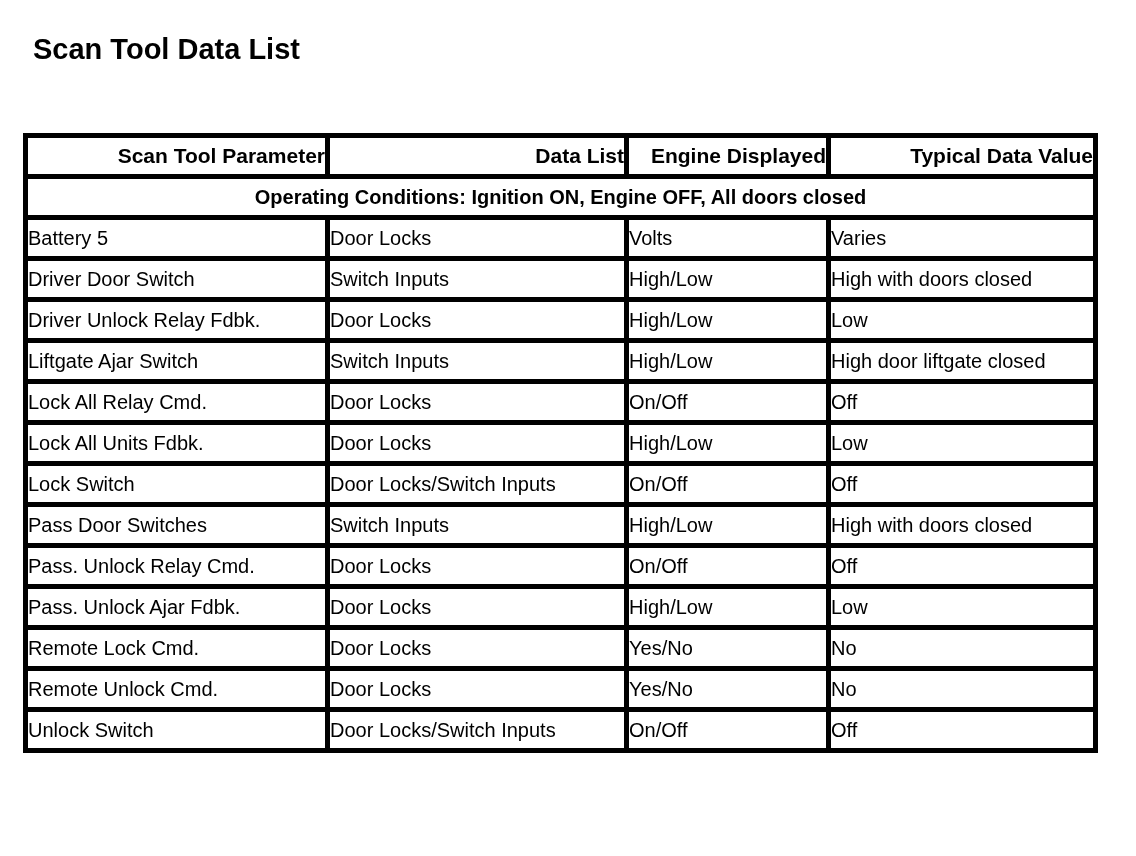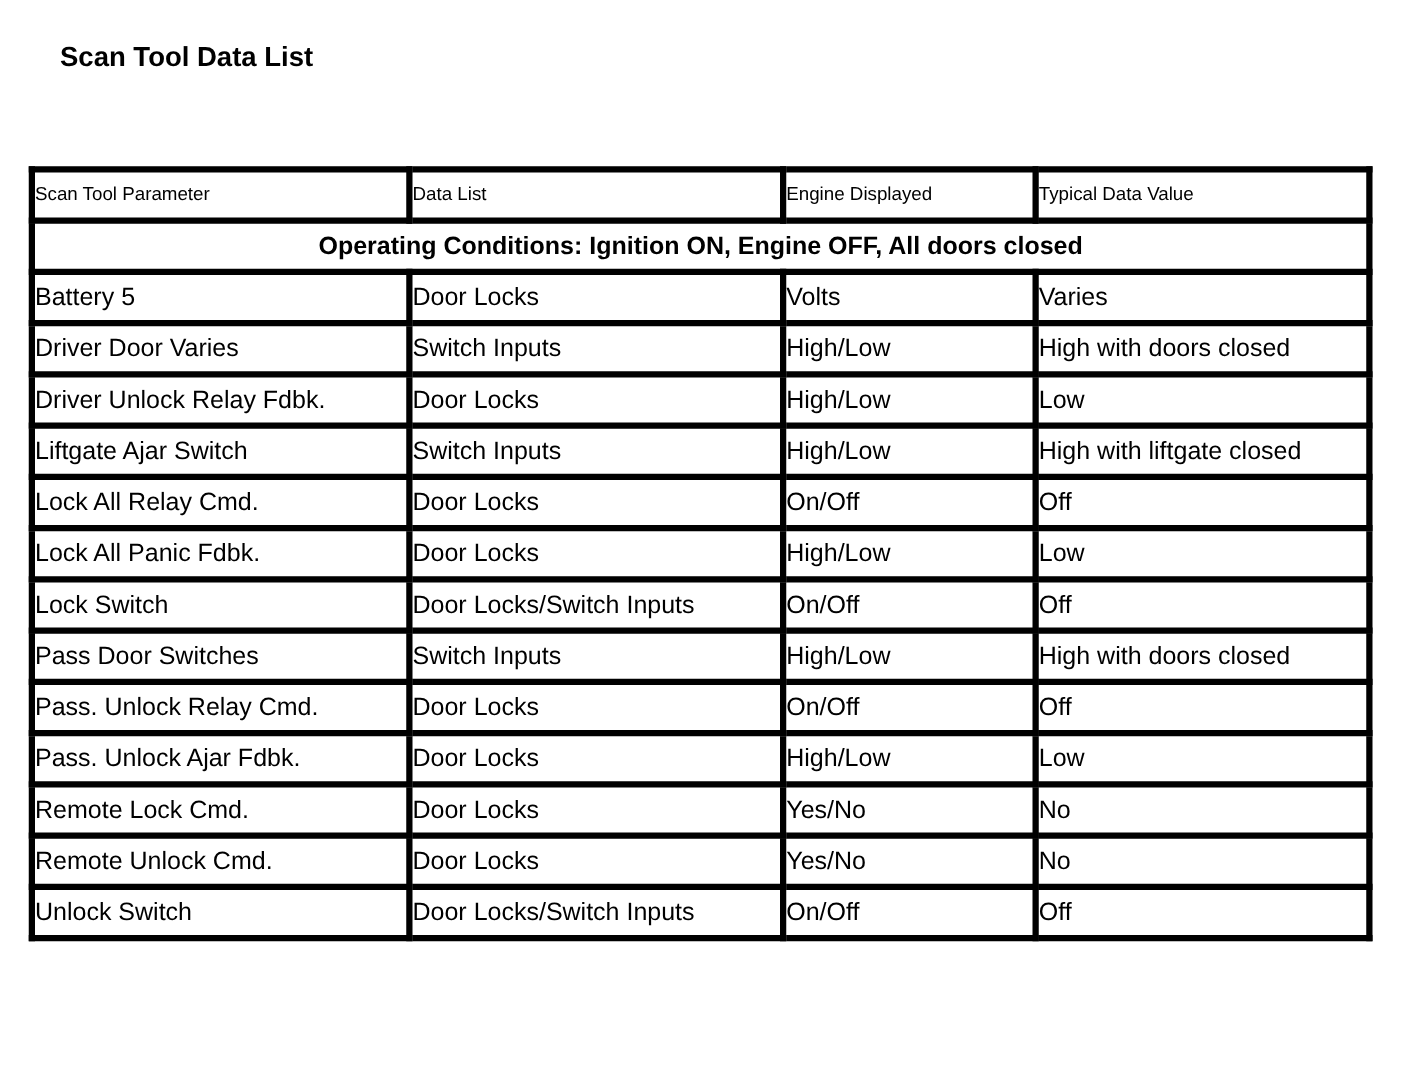--- a/index.html
+++ b/index.html
@@ -13,23 +13,23 @@
   }
   .page {
     position: relative;
     width: 1136px;
     height: 856px;
     background: #ffffff;
     overflow: hidden;
   }
   .doc-title {
     position: absolute;
-    left: 48px;
+    left: 33px;
     top: 33px;
-    font-size: 22px;
+    font-size: 29px;
     font-weight: bold;
     letter-spacing: 0px;
     white-space: nowrap;
   }
   table.scan-table {
     position: absolute;
     left: 23px;
     top: 133px;
     width: 1070px;
     border-collapse: collapse;
@@ -41,23 +41,23 @@
     border: 5px solid #000000;
     height: 36px;
     padding: 0;
     font-size: 20px;
     line-height: 1.1;
     vertical-align: middle;
     overflow: hidden;
     white-space: nowrap;
   }
   table.scan-table th {
-    font-size: 15px;
-    font-weight: normal;
-    text-align: left;
+    font-size: 21px;
+    font-weight: bold;
+    text-align: right;
   }
   td.op-cond {
     font-size: 21px;
     font-weight: bold;
     text-align: center;
   }
   td.c-param {
     text-align: left;
     padding-left: 5px;
   }
@@ -90,45 +90,45 @@
       </tr>
     </thead>
     <tbody>
       <tr>
         <td class="c-param">Battery 5</td>
         <td class="c-center">Door Locks</td>
         <td class="c-center">Volts</td>
         <td class="c-center">Varies</td>
       </tr>
       <tr>
-        <td class="c-param">Driver Door Varies</td>
+        <td class="c-param">Driver Door Switch</td>
         <td class="c-center">Switch Inputs</td>
         <td class="c-center">High/Low</td>
         <td class="c-center">High with doors closed</td>
       </tr>
       <tr>
         <td class="c-param">Driver Unlock Relay Fdbk.</td>
         <td class="c-center">Door Locks</td>
         <td class="c-center">High/Low</td>
         <td class="c-center">Low</td>
       </tr>
       <tr>
         <td class="c-param">Liftgate Ajar Switch</td>
         <td class="c-center">Switch Inputs</td>
         <td class="c-center">High/Low</td>
-        <td class="c-center">High with liftgate closed</td>
+        <td class="c-center">High door liftgate closed</td>
       </tr>
       <tr>
         <td class="c-param">Lock All Relay Cmd.</td>
         <td class="c-center">Door Locks</td>
         <td class="c-center">On/Off</td>
         <td class="c-center">Off</td>
       </tr>
       <tr>
-        <td class="c-param">Lock All Panic Fdbk.</td>
+        <td class="c-param">Lock All Units Fdbk.</td>
         <td class="c-center">Door Locks</td>
         <td class="c-center">High/Low</td>
         <td class="c-center">Low</td>
       </tr>
       <tr>
         <td class="c-param">Lock Switch</td>
         <td class="c-center">Door Locks/Switch Inputs</td>
         <td class="c-center">On/Off</td>
         <td class="c-center">Off</td>
       </tr>

